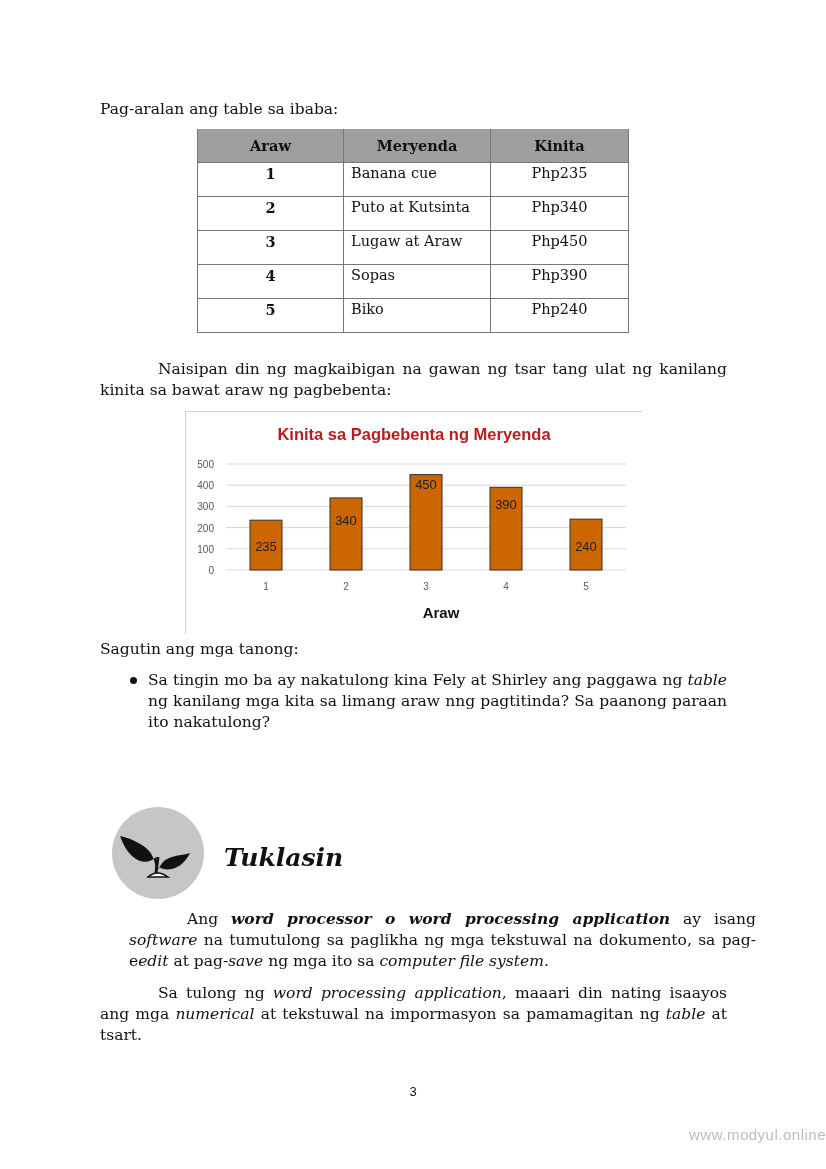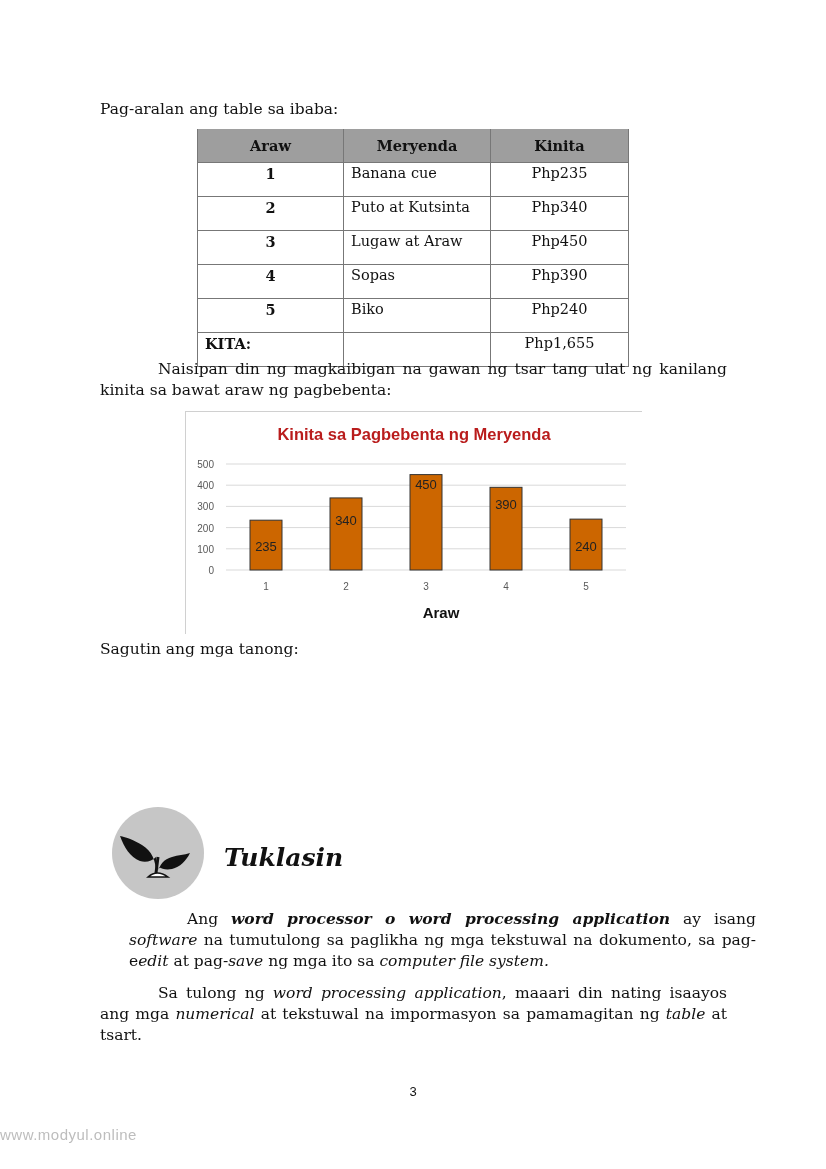--- a/index.html
+++ b/index.html
@@ -21,21 +21,21 @@
   .chart-box { left: 185px; top: 411px; width: 456px; height: 222px; border-left: 1px solid #d0d0d0; border-top: 1px solid #d0d0d0; }
   .chart-title { position: absolute; left: 0; width: 100%; top: 13px; text-align: center;
                  font-family: "Liberation Sans", sans-serif; font-weight: bold; font-size: 16.5px; color: #b91c1c; }
   svg text { font-family: "Liberation Sans", sans-serif; }
   .bullet-list { left: 130px; top: 670px; width: 597px; }
   .bullet-item { position: relative; padding-left: 18px; margin-bottom: 10px; }
   .bullet-dot { position: absolute; left: 0; top: 7px; width: 7px; height: 7px; border-radius: 50%; background: #111; }
   .icon-circle { left: 112px; top: 807px; width: 92px; height: 92px; border-radius: 50%; background: #c6c6c6; }
   .tuklasin { left: 224px; top: 843px; font-size: 25px; font-weight: bold; font-style: italic; font-family: "DejaVu Serif", serif; }
   .page-num { left: 0; width: 826px; top: 1084px; text-align: center; font-family: "Liberation Sans", sans-serif; font-size: 13px; }
-  .watermark { left: 0; width: 826px; top: 1126px; text-align: left; font-family: "Liberation Sans", sans-serif; font-size: 15px; color: #bdbdbd; letter-spacing: 0.5px; }
+  .watermark { left: 0; width: 826px; top: 1126px; text-align: right; font-family: "Liberation Sans", sans-serif; font-size: 15px; color: #bdbdbd; letter-spacing: 0.5px; }
   .indent { display: inline-block; width: 58px; }
 </style>
 </head>
 <body>
 
 <div class="abs intro">Pag-aralan ang table sa ibaba:</div>
 
 <table class="data">
   <thead>
     <tr>
@@ -62,25 +62,20 @@
     </tr>
     <tr>
       <td class="c b">4</td>
       <td class="l">Sopas</td>
       <td class="c">Php390</td>
     </tr>
     <tr>
       <td class="c b">5</td>
       <td class="l">Biko</td>
       <td class="c">Php240</td>
-    </tr>
-    <tr>
-      <td class="b" style="padding-left:7px">KITA:</td>
-      <td></td>
-      <td class="c">Php1,655</td>
     </tr>
   </tbody>
 </table>
 
 <div class="abs para" style="left:100px; top:359px; width:627px;"><span class="indent"></span><span>Naisipan din ng magkaibigan na gawan ng tsar tang ulat ng kanilang kinita sa bawat araw ng pagbebenta:</span></div>
 
 <div class="abs chart-box">
   <div class="chart-title">Kinita sa Pagbebenta ng Meryenda</div>
   <svg id="chart-svg" width="456" height="222" style="position:absolute;left:0;top:0">
       <line x1="40" x2="440" y1="158" y2="158" stroke="#d9d9d9" stroke-width="1"></line>
@@ -110,20 +105,24 @@
       <rect x="384" y="107.12" width="32" height="50.879999999999995" fill="#cc6600" stroke="#333" stroke-width="1"></rect>
       <text x="400" y="178" text-anchor="middle" font-size="10" fill="#595959">5</text>
       <text x="400" y="138.6656" text-anchor="middle" font-size="13" fill="#222" font-family="DejaVu Serif, serif">240</text>
       <text x="255" y="206" text-anchor="middle" font-size="15" font-weight="bold" fill="#111">Araw</text>
     </svg>
 </div>
 
 <div class="abs para" style="left:100px; top:639px;">Sagutin ang mga tanong:</div>
 
 <div class="abs bullet-list para">
+  <div class="bullet-item">
+    <span class="bullet-dot"></span>
+    <span>Sa tingin mo ba ay nakatulong kina Fely at Shirley ang paggawa ng </span><em>table</em><span> ng kanilang mga kita sa limang araw nng pagtitinda? Sa paanong paraan ito nakatulong?</span>
+  </div>
 </div>
 
 <div class="abs icon-circle">
   <svg width="92" height="92" viewBox="0 0 92 92">
     <path d="M44 66 C44 54 40 44 30 38 C22 33 14 30 8 29 C12 40 18 50 28 54 C34 56 40 54 44 50 Z" fill="#111"></path>
     <path d="M46 66 C47 58 52 52 60 50 C66 48 72 48 78 46 C74 54 68 60 60 62 C54 63 50 62 47 60 Z" fill="#111"></path>
     <path d="M44 66 L46 50" stroke="#111" stroke-width="3"></path>
     <path d="M36 70 Q45 62 56 70 Z" fill="#fff" stroke="#111" stroke-width="1.5"></path>
   </svg>
 </div>

